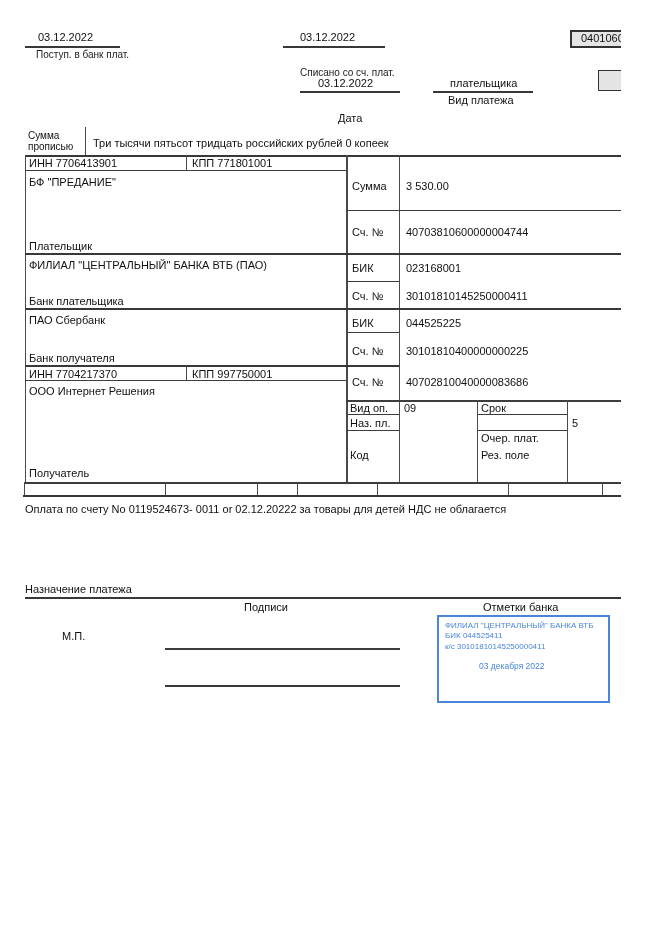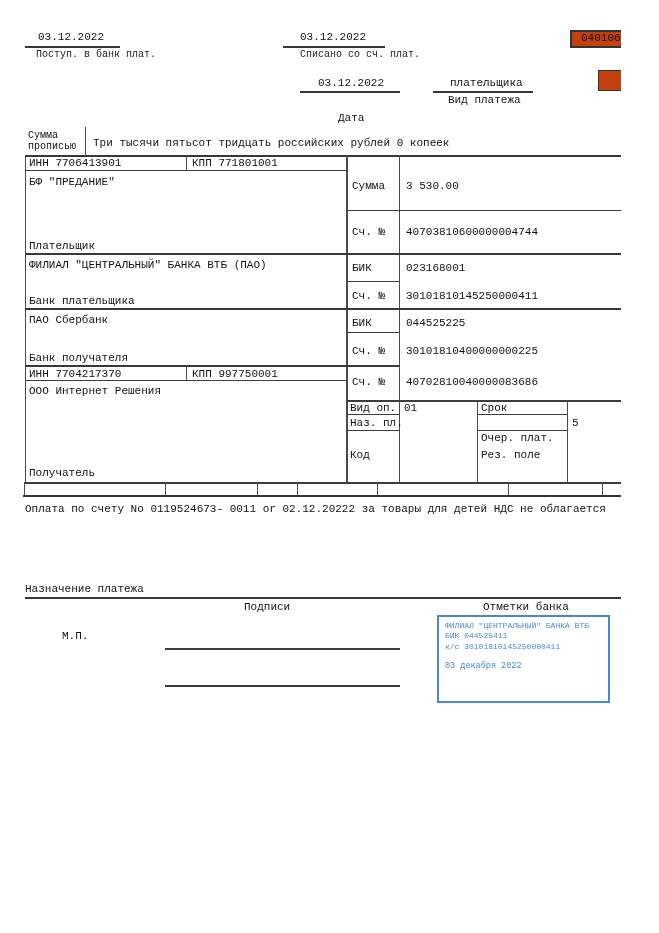--- a/index.html
+++ b/index.html
@@ -1,41 +1,41 @@
 <!DOCTYPE html>
 <html><head>
 <meta charset="utf-8">
 <style>
   html,body{margin:0;padding:0;background:#ffffff;}
   .page{position:relative;width:621px;height:933px;background:#fff;overflow:hidden;
-        font-family:Liberation Mono, monospace;color:#111;}
+        font-family:Liberation Sans, sans-serif;color:#111;}
   .t{position:absolute;white-space:nowrap;font-size:11px;line-height:1.1;}
   .sm{font-size:10px;color:#222;}
   .b{font-weight:bold;}
   .hl{position:absolute;background:#3d3d3d;height:1px;}
   .hl2{position:absolute;background:#383838;height:2px;}
   .vl{position:absolute;background:#4a4a4a;width:1px;}
-  .box{position:absolute;border:2px solid #333;background:#c2410c;}
+  .box{position:absolute;border:2px solid #333;background:#e5e5e5;}
   .stamp{position:absolute;left:437px;top:615px;width:173px;height:88px;
          border:2px solid #5a8fd8;color:#3c7fd6;font-size:8px;line-height:1.3;padding:4px 0 0 6px;box-sizing:border-box;}
   .stamp .big{font-weight:bold;font-size:12.5px;margin-top:12px;letter-spacing:.5px;}
-  .stamp .dt{margin-top:9px;font-size:8.5px;}
+  .stamp .dt{margin-top:9px;font-size:8.5px;margin-left:34px;}
 </style>
 </head>
 <body>
 
 <div class="page">
 
   <div class="t" style="left:38px;top:31px;">03.12.2022</div>
   <div class="hl2" style="left:25px;top:46px;width:95px;"></div>
   <div class="t sm" style="left:36px;top:49px;">Поступ. в банк плат.</div>
 
   <div class="t" style="left:300px;top:31px;">03.12.2022</div>
   <div class="hl2" style="left:283px;top:46px;width:102px;"></div>
-  <div class="t sm" style="left:300px;top:49px;">Списано со сч. плат.</div>
+  <div class="t sm" style="left:300px;top:67px;">Списано со сч. плат.</div>
 
   <div class="box" style="left:570px;top:30px;width:65px;height:14px;">
     <div class="t" style="left:9px;top:0px;">0401060</div>
   </div>
 
   <div class="t" style="left:318px;top:77px;">03.12.2022</div>
   <div class="hl2" style="left:300px;top:91px;width:100px;"></div>
   <div class="t" style="left:338px;top:112px;">Дата</div>
 
   <div class="t" style="left:450px;top:77px;">плательщика</div>
@@ -99,21 +99,21 @@
   <div class="t" style="left:352px;top:376px;">Сч. №</div>
   <div class="t" style="left:406px;top:376px;">40702810040000083686</div>
   <div class="t" style="left:29px;top:467px;">Получатель</div>
 
   <div class="hl" style="left:346px;top:400px;width:291px;height:1.5px;"></div>
   <div class="vl" style="left:477px;top:400px;height:82px;"></div>
   <div class="vl" style="left:567px;top:400px;height:82px;"></div>
   <div class="vl" style="left:636px;top:400px;height:95px;"></div>
 
   <div class="t" style="left:350px;top:402px;">Вид оп.</div>
-  <div class="t" style="left:404px;top:402px;">01</div>
+  <div class="t" style="left:404px;top:402px;">09</div>
   <div class="t" style="left:481px;top:402px;">Срок</div>
   <div class="hl" style="left:346px;top:414px;width:53px;"></div>
   <div class="hl" style="left:477px;top:414px;width:90px;"></div>
 
   <div class="t" style="left:350px;top:417px;">Наз. пл.</div>
   <div class="t" style="left:481px;top:417px;margin-top:15px;">Очер. плат.</div>
   <div class="t" style="left:572px;top:417px;">5</div>
   <div class="hl" style="left:346px;top:430px;width:53px;"></div>
   <div class="hl" style="left:477px;top:430px;width:90px;"></div>
 

